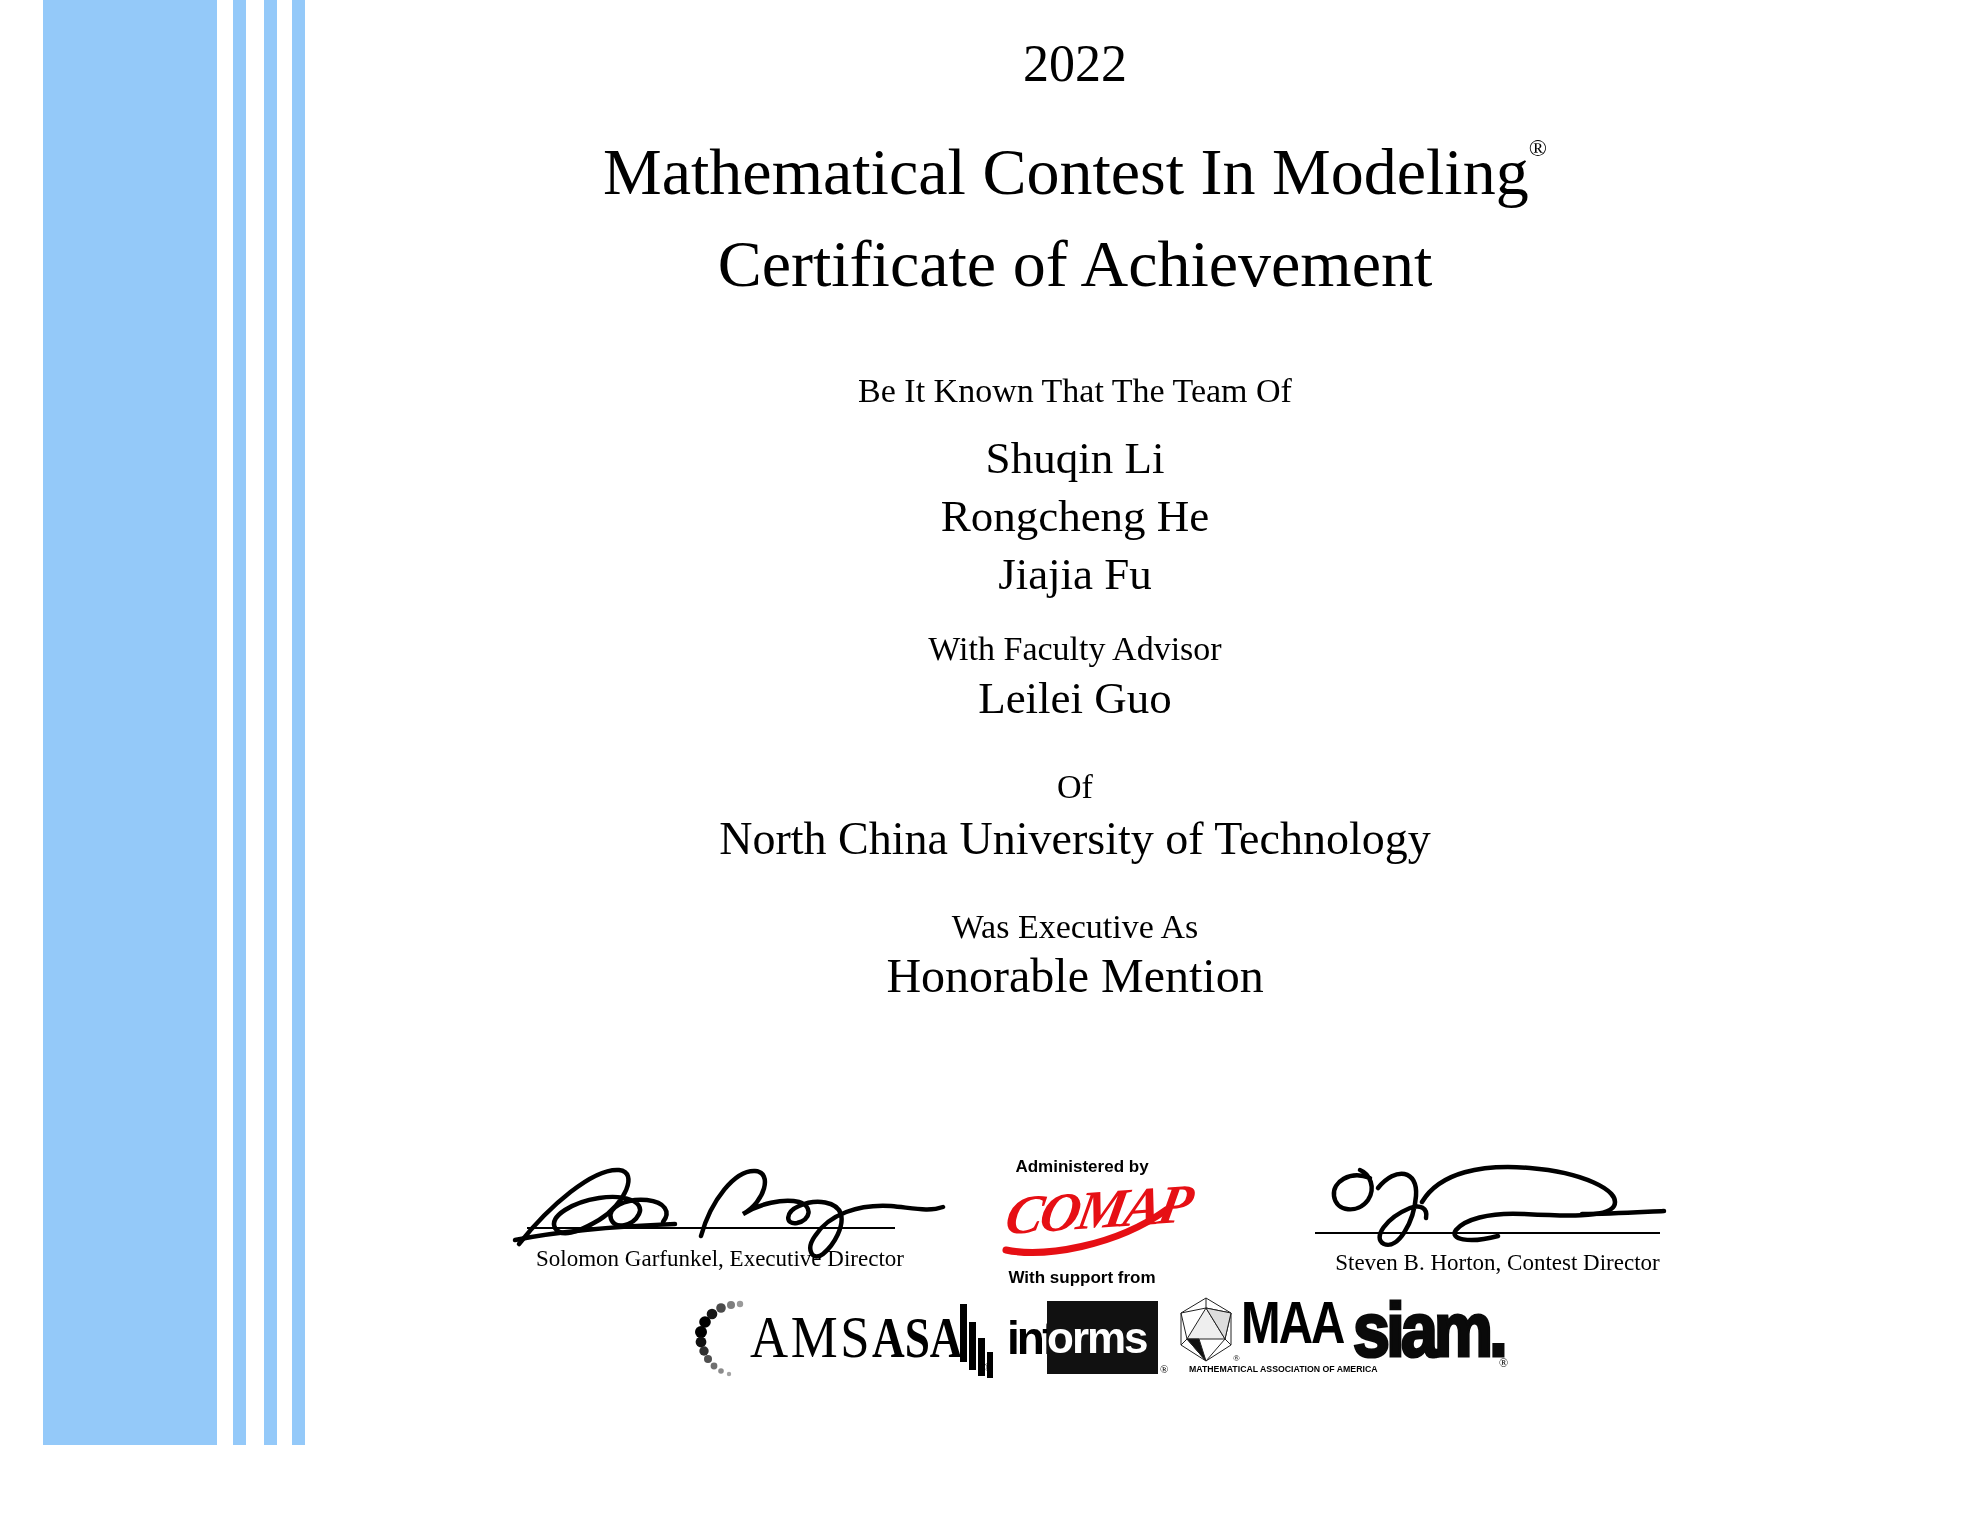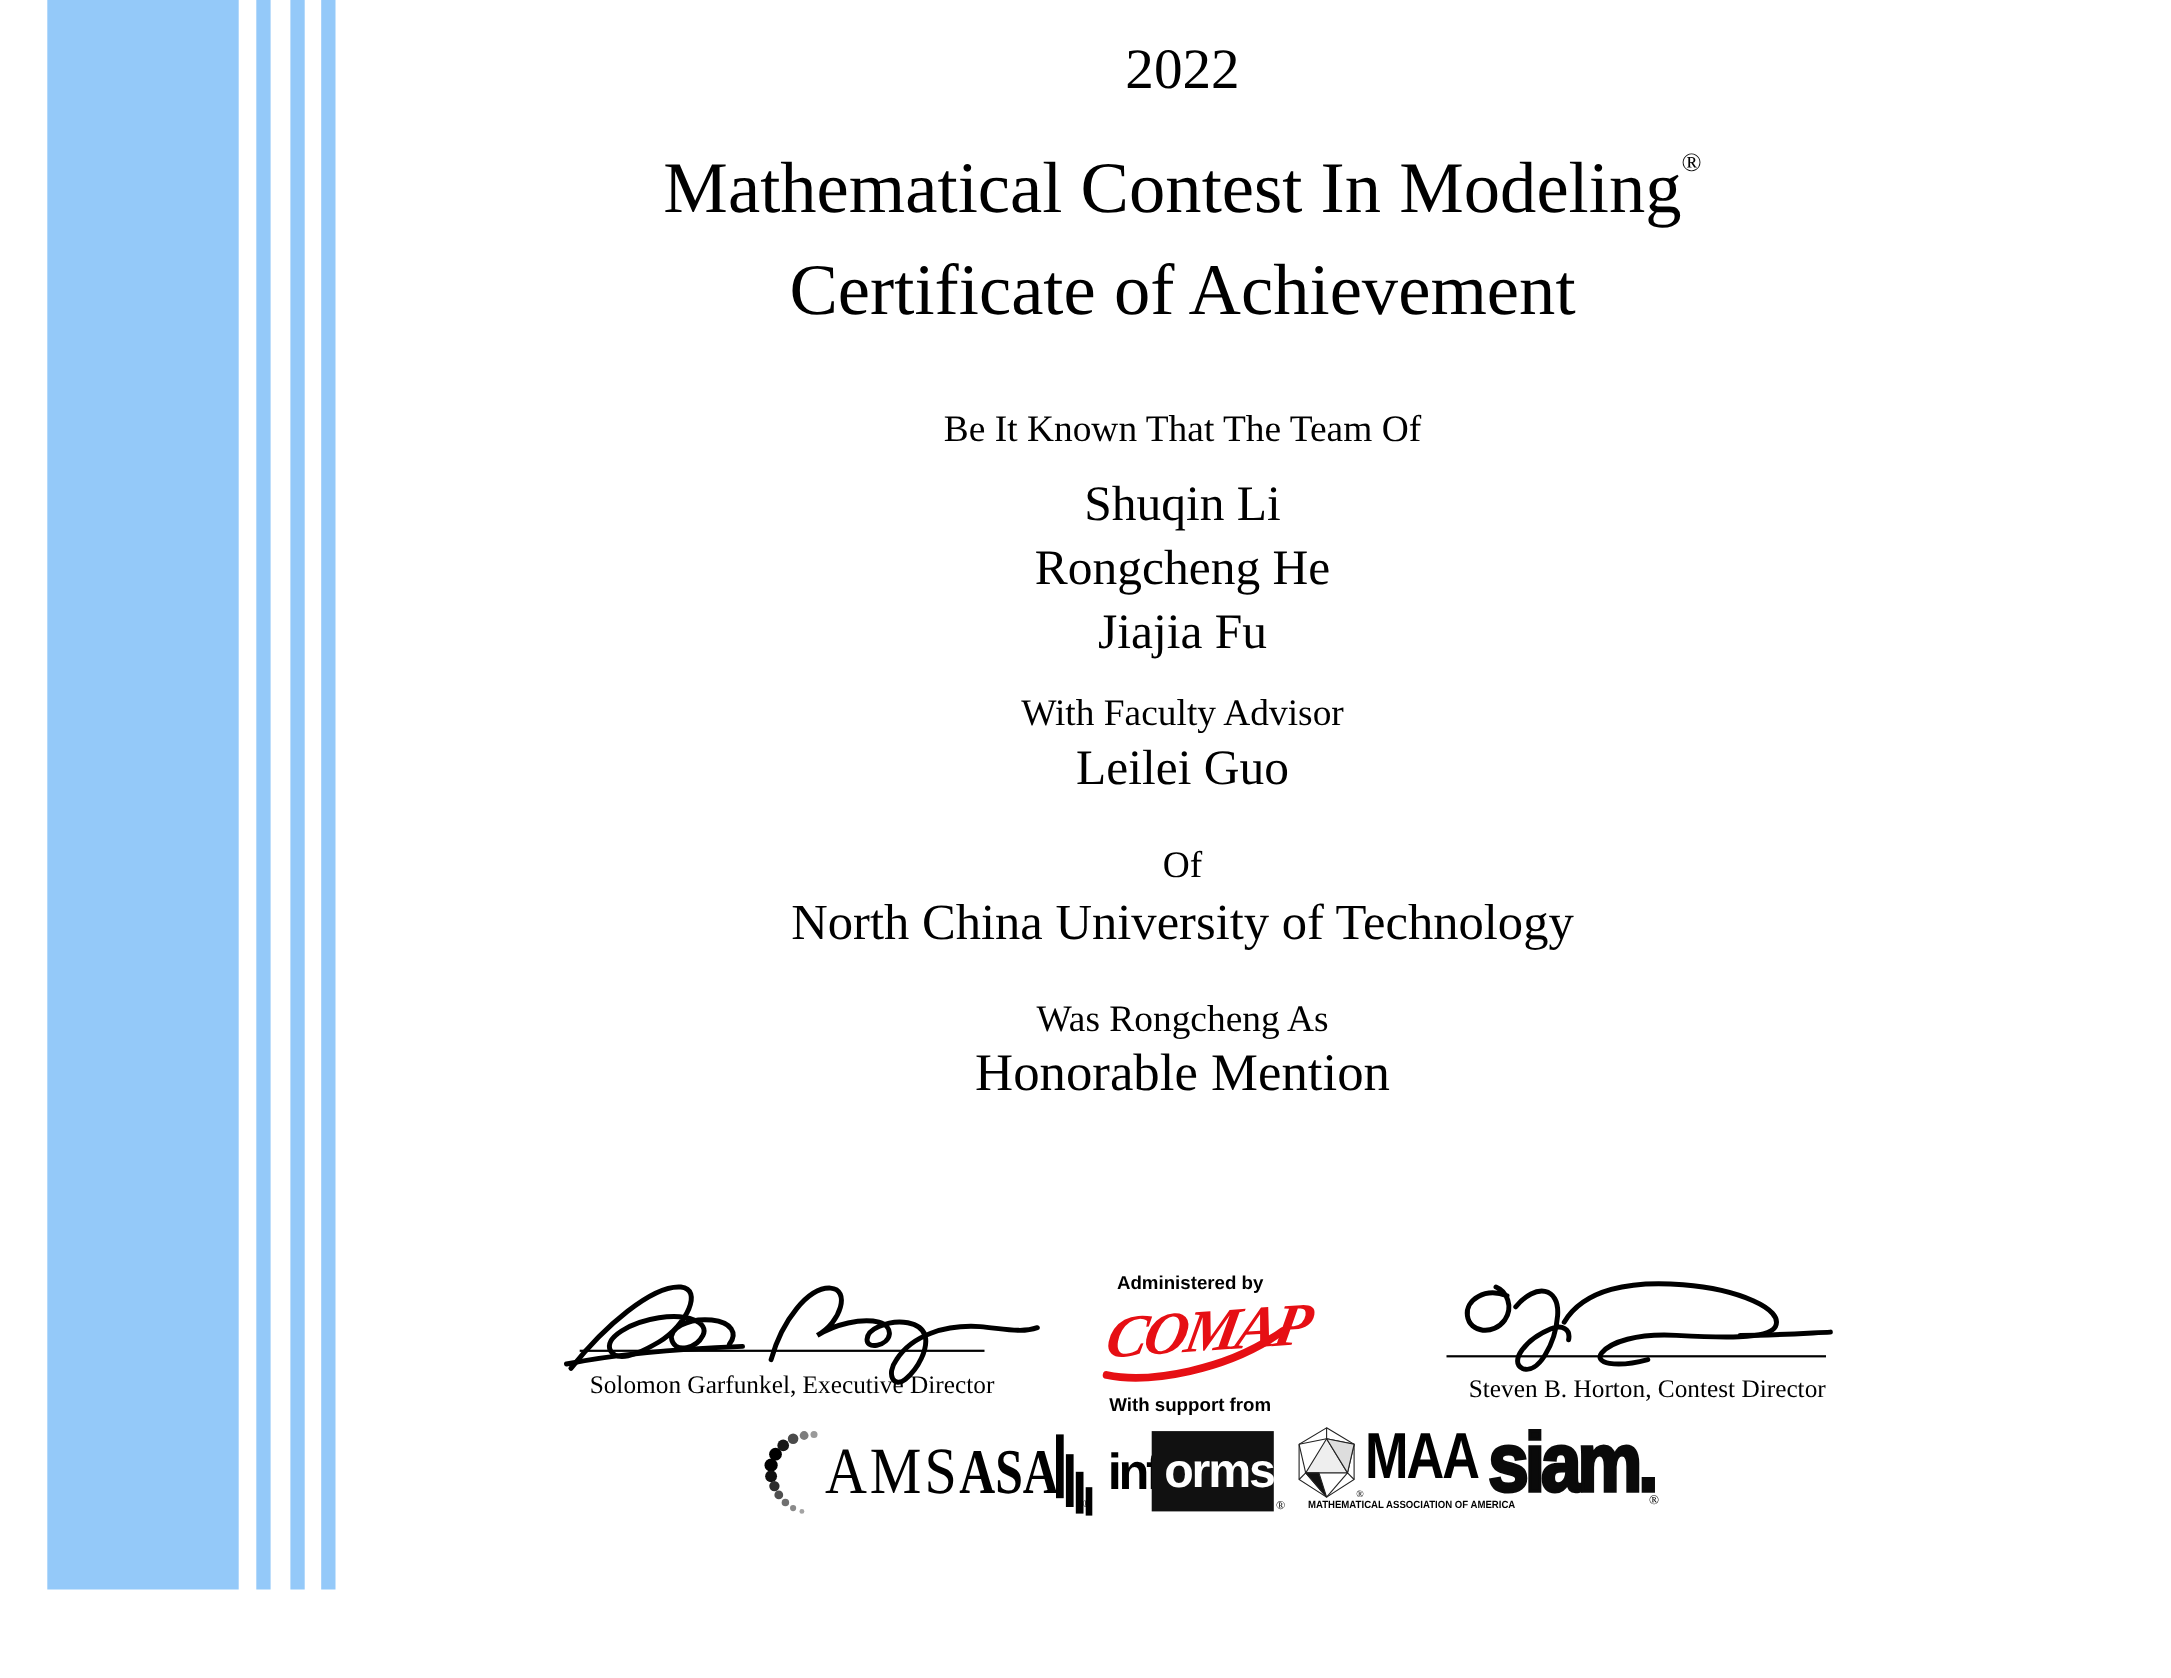--- a/index.html
+++ b/index.html
@@ -60,21 +60,21 @@
               transform:scaleX(0.88); transform-origin:left bottom; }
   #asa-logo { left:872px; top:1300px; height:78px; }
   #asa-text { position:absolute; left:0; top:4px; font-size:58px; font-weight:bold;
               letter-spacing:0px; transform:scaleX(0.78); transform-origin:left bottom; }
   #asa-glyph { position:absolute; left:88px; top:0; }
   #asa-reg  { position:absolute; left:112px; top:62px; font-size:10px; }
   #informs-logo { left:1007px; top:1301px; height:73px; }
   #informs-prefix { position:absolute; left:0; top:10px; font-size:46px; font-weight:bold;
                     font-family:"Liberation Sans",sans-serif; letter-spacing:-3px; }
   #informs-box { position:absolute; left:40px; top:0; width:111px; height:73px;
-                 background:#111; display:flex; align-items:center; justify-content:flex-end; }
+                 background:#111; display:flex; align-items:center; justify-content:flex-start; }
   #informs-boxed { color:#fff; font-size:44px; font-weight:bold;
                    font-family:"Liberation Sans",sans-serif; letter-spacing:-2px; }
   #informs-reg { position:absolute; left:153px; top:62px; font-size:11px; }
   #maa-logo { left:1177px; top:1297px; width:170px; height:80px; }
   #maa-poly { position:absolute; left:0; top:0; }
   #maa-reg  { position:absolute; left:56px; top:56px; font-size:9px; }
   #maa-text { position:absolute; left:64px; top:-8px; font-size:50px; font-weight:bold;
               font-family:"Liberation Sans",sans-serif; letter-spacing:-2px;
               transform:scale(0.95,1.18); transform-origin:left top; }
   #maa-tagline { position:absolute; left:12px; top:66px; font-size:9.5px; font-weight:bold;
@@ -102,21 +102,21 @@
     <div class="line" id="title"><span>Mathematical Contest In Modeling</span><sup>®</sup></div>
     <div class="line" id="subtitle">Certificate of Achievement</div>
     <div class="line" id="team-intro">Be It Known That The Team Of</div>
     <div class="line" id="member-0">Shuqin Li</div>
     <div class="line" id="member-1">Rongcheng He</div>
     <div class="line" id="member-2">Jiajia Fu</div>
     <div class="line" id="advisor-intro">With Faculty Advisor</div>
     <div class="line" id="advisor">Leilei Guo</div>
     <div class="line" id="institution">North China University of Technology</div>
     <div class="line" id="of-label">Of</div>
-    <div class="line" id="designation-intro">Was Rongcheng As</div>
+    <div class="line" id="designation-intro">Was Executive As</div>
     <div class="line" id="designation">Honorable Mention</div>
   </div>
 
   <div class="sig-line" id="sig-left-line"></div>
   <svg class="sig-svg" id="sig-left-svg" width="450" height="116" viewBox="0 0 450 116">
     <g fill="none" stroke="#000" stroke-width="4.5" stroke-linecap="round">
       <path d="M14,98 C44,60 88,22 114,24 C134,26 120,58 94,74 C72,87 56,92 50,82 C44,70 68,56 94,52 C120,48 140,56 134,68 C128,80 110,84 106,73 C102,62 120,52 142,54 C160,56 166,66 158,76"></path>
       <path d="M10,94 C60,84 120,80 170,78"></path>
       <path d="M196,90 C206,54 230,24 250,25 C268,26 260,56 238,68 C254,58 278,52 294,56 C308,60 306,74 292,77 C280,79 280,66 294,60 C312,52 332,56 336,68 C339,80 330,98 318,108 C308,116 300,104 310,90 C324,68 354,58 386,60 C408,62 424,66 438,61"></path>
     </g>

